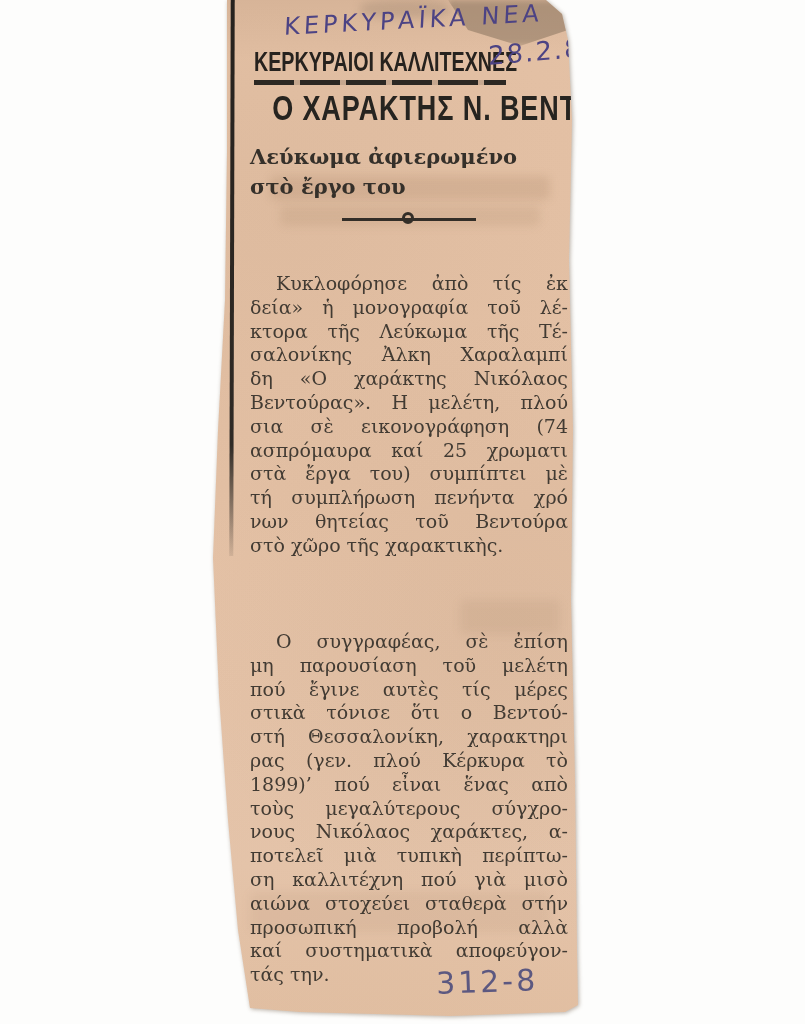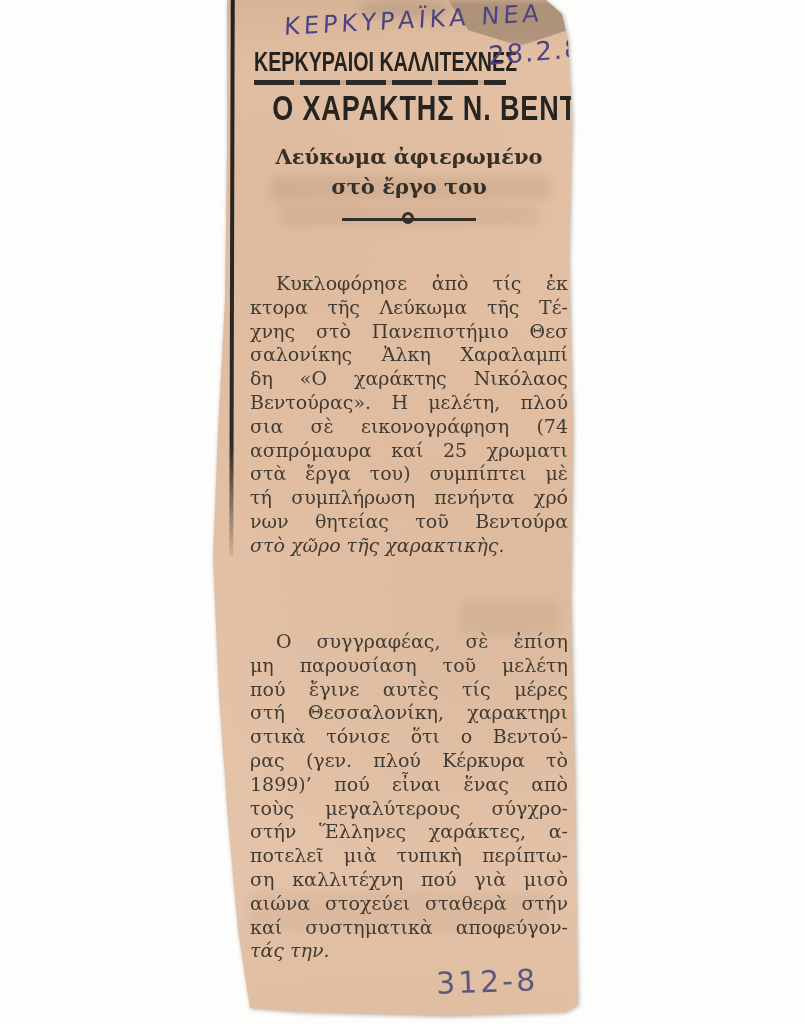--- a/index.html
+++ b/index.html
@@ -99,21 +99,21 @@
   .headline span{
     display:inline-block;
     font-family:"Liberation Sans", sans-serif;
     font-weight:700;font-size:30px;color:#262420;
     white-space:nowrap;letter-spacing:1px;
     transform:scale(0.9,1.18);transform-origin:center top;
   }
 
   .subtitle{
     position:absolute;left:0;top:142px;width:318px;
-    text-align:center;font-weight:700;font-size:21px;color:#35302a;
+    font-weight:700;font-size:21px;color:#35302a;
     line-height:30px;
   }
 
   .divider{
     position:absolute;left:0;top:212px;width:318px;height:14px;
   }
   .divider .bar{
     position:absolute;left:92px;top:6px;width:134px;height:3px;background:#332e28;
   }
   .divider .ring{
@@ -126,21 +126,21 @@
     font-size:19px;color:#423b33;margin-top:32px;
   }
   .p1{top:240px;}
   .p2{top:598px;}
   .paragraph .line{
     height:23.8px;line-height:23.8px;
     text-align:justify;text-align-last:justify;
     white-space:nowrap;overflow:visible;
   }
   .paragraph .line:first-child{text-indent:26px;}
-  .paragraph .line.last{text-align-last:left;font-style:italic;}
+  .paragraph .line.last{text-align-last:left;}
 </style>
 </head>
 <body>
 
 <div class="stage">
   <div class="clip-wrap">
     <div class="clipping">
 
       <div class="top-shade"></div>
       <div class="top-shade2"></div>
@@ -170,46 +170,47 @@
           <div>στὸ ἔργο του</div>
         </div>
 
         <div class="divider">
           <div class="bar"></div>
           <div class="ring"></div>
         </div>
 
         <div class="paragraph p1">
             <div class="line">Κυκλοφόρησε ἀπὸ τίς ἐκ</div>
+            <div class="line">δεία» ἡ μονογραφία τοῦ λέ-</div>
             <div class="line">κτορα τῆς Λεύκωμα τῆς Τέ-</div>
-            <div class="line">χνης στὸ Πανεπιστήμιο Θεσ</div>
             <div class="line">σαλονίκης Ἀλκη Χαραλαμπί</div>
             <div class="line">δη «Ο χαράκτης Νικόλαος</div>
             <div class="line">Βεντούρας». Η μελέτη, πλού</div>
             <div class="line">σια σὲ εικονογράφηση (74</div>
             <div class="line">ασπρόμαυρα καί 25 χρωματι</div>
             <div class="line">στὰ ἔργα του) συμπίπτει μὲ</div>
             <div class="line">τή συμπλήρωση πενήντα χρό</div>
             <div class="line">νων θητείας τοῦ Βεντούρα</div>
             <div class="line last">στὸ χῶρο τῆς χαρακτικὴς.</div>
           </div>
 
         <div class="paragraph p2">
             <div class="line">Ο συγγραφέας, σὲ ἐπίση</div>
             <div class="line">μη παρουσίαση τοῦ μελέτη</div>
             <div class="line">πού ἔγινε αυτὲς τίς μέρες</div>
+            <div class="line">στικὰ τόνισε ὅτι ο Βεντού-</div>
             <div class="line">στή Θεσσαλονίκη, χαρακτηρι</div>
-            <div class="line">στικὰ τόνισε ὅτι ο Βεντού-</div>
             <div class="line">ρας (γεν. πλού Κέρκυρα τὸ</div>
             <div class="line">1899)’ πού εἶναι ἕνας απὸ</div>
             <div class="line">τοὺς μεγαλύτερους σύγχρο-</div>
-            <div class="line">στήν Ἕλληνες χαράκτες, α-</div>
+            <div class="line">νους Νικόλαος χαράκτες, α-</div>
             <div class="line">ποτελεῖ μιὰ τυπικὴ περίπτω-</div>
             <div class="line">ση καλλιτέχνη πού γιὰ μισὸ</div>
             <div class="line">αιώνα στοχεύει σταθερὰ στήν</div>
+            <div class="line">προσωπική προβολή αλλὰ</div>
             <div class="line">καί συστηματικὰ αποφεύγον-</div>
             <div class="line last">τάς την.</div>
           </div>
 
         <div class="hand hand-archive">312-8</div>
 
       </div>
     </div>
   </div>
 </div>

